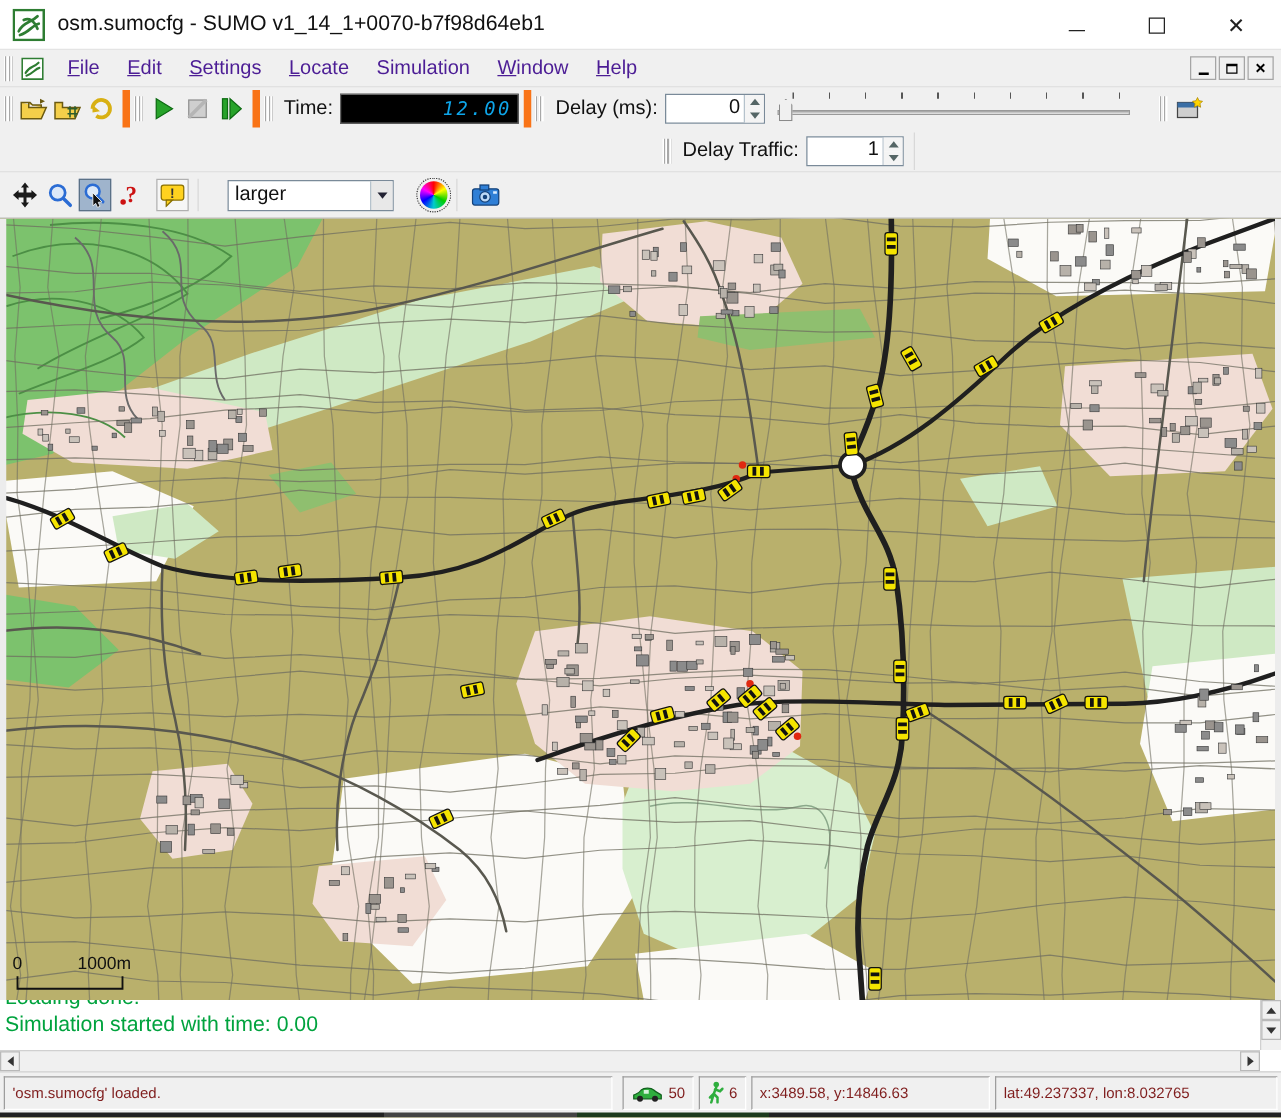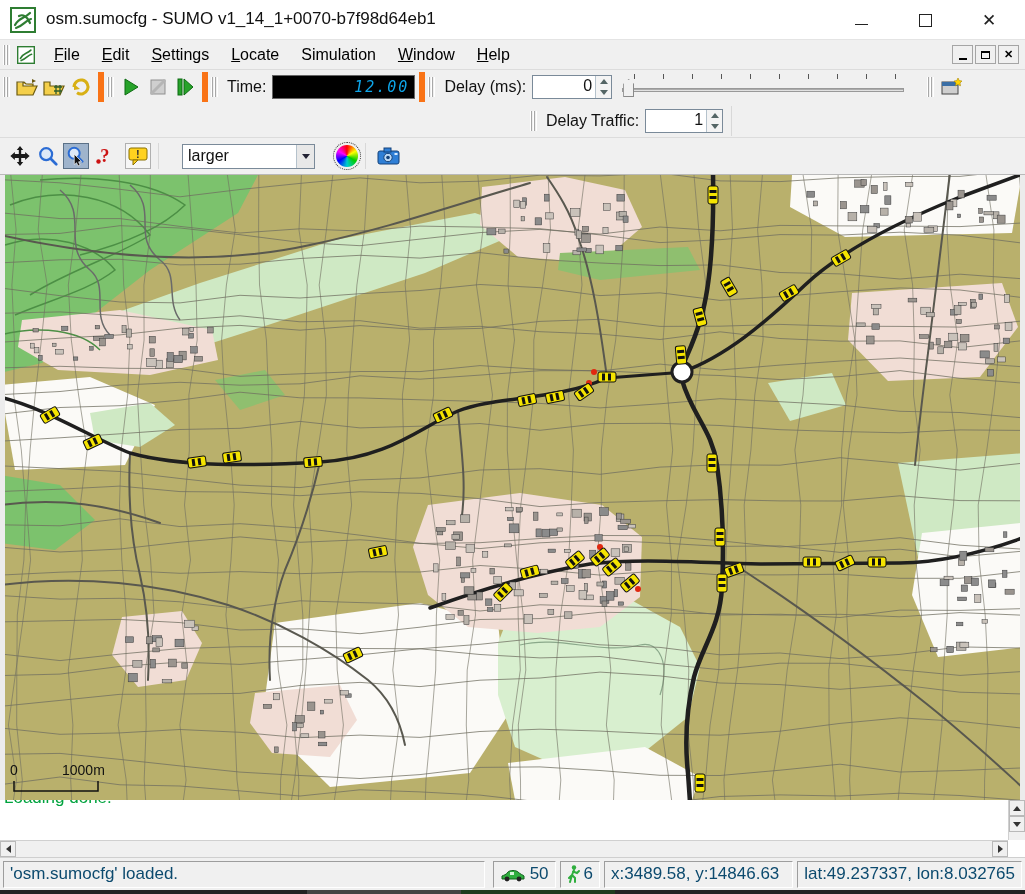--- a/index.html
+++ b/index.html
@@ -14,21 +14,21 @@
   .winbtn { top:0; width:46px; height:40px; display:flex; align-items:center; justify-content:center; color:#222; }
   .wb-min { left:838px; } .wb-max { left:902px; } .wb-close { left:966px; }
   .glyph-min { width:13px; border-top:1px solid #222; margin-top:8px; }
   .glyph-max { width:13px; height:13px; border:1px solid #222; }
   .glyph-close { font-size:17px; font-weight:300; }
 
   
   .menubar { left:0; top:41px; width:1025px; height:29px; background:#f0f0f0; border-bottom:1px solid #dcdcdc; display:flex; align-items:center; }
   .grip { width:7px; height:20px; margin:0 3px; background:repeating-linear-gradient(90deg,#ffffff 0 1px,#a8a8a8 1px 2px,#f0f0f0 2px 3px); }
   .menuicon { width:18px; height:18px; margin:0 8px 0 4px; }
-  .menu-item { font-size:16px; color:#000000; padding:3px 11px; white-space:nowrap; }
+  .menu-item { font-size:16px; color:#4c1d95; padding:3px 11px; white-space:nowrap; }
   .menu-item u { text-decoration:underline; }
   .mdi-btns { position:absolute; right:6px; top:4px; display:flex; gap:2px; }
   .mdi-btn { width:21px; height:19px; background:#f0f0f0; border:1px solid #a5a5a5; display:flex; align-items:center; justify-content:center; font-size:11px; color:#000; font-weight:bold; }
   .mdi-min-g { width:8px; border-top:2px solid #000; margin-top:9px; }
   .mdi-rest-g { width:9px; height:8px; border:1px solid #000; border-top:2px solid #000; position:relative; background:#f0f0f0; }
   .mdi-rest-g::before { content:""; position:absolute; left:2px; top:-4px; width:7px; height:6px; border:1px solid #000; border-top:2px solid #000; z-index:-1; }
 
   
   .toolrow1 { left:0; top:70px; width:1025px; height:34px; background:#f0f0f0; display:flex; align-items:center; }
   .tool-section { display:flex; align-items:center; height:30px; border-right:6px solid #f97316; padding-right:4px; }
@@ -69,21 +69,21 @@
   .sbtn { width:16px; height:16px; background:#f0f0f0; border:1px solid #b9b9b9; display:flex; align-items:center; justify-content:center; }
   .tri-l::after { content:""; border-top:4px solid transparent; border-bottom:4px solid transparent; border-right:5px solid #333; }
   .tri-r::after { content:""; border-top:4px solid transparent; border-bottom:4px solid transparent; border-left:5px solid #333; }
   .tri-u::after { content:""; border-left:4px solid transparent; border-right:4px solid transparent; border-bottom:5px solid #333; }
   .tri-d::after { content:""; border-left:4px solid transparent; border-right:4px solid transparent; border-top:5px solid #333; }
   .htrack { flex:1; }
   .hscroll .sbtn.right-end { margin-left:auto; }
 
   
   .statusbar { left:0; top:857px; width:1025px; height:33px; background:#f0f0f0; border-top:1px solid #cfcfcf; display:flex; align-items:center; padding:0 3px; gap:4px; }
-  .spanel { height:27px; background:#f0f0f0; border:1px solid; border-color:#9d9d9d #ffffff #ffffff #9d9d9d; display:flex; align-items:center; font-size:17px; color:#0c4a6e; padding:0 6px; white-space:nowrap; }
+  .spanel { height:27px; background:#f0f0f0; border:1px solid; border-color:#9d9d9d #ffffff #ffffff #9d9d9d; display:flex; align-items:center; font-size:12px; color:#7f1d1d; padding:0 6px; white-space:nowrap; }
   .spanel.msg { width:500px; }
   .spacer { flex:1; }
   .bottomstrip { left:0; top:890px; width:1025px; height:4px; background:linear-gradient(90deg,#222 0 30%,#444 30% 45%,#1d3b1d 45% 60%,#222 60% 100%); }
 </style>
 </head>
 <body>
 
 <div class="abs titlebar">
   <svg class="abs appicon" viewBox="0 0 26 26">
     <rect x="1" y="1" width="24" height="24" fill="#fff" stroke="#2e7d32" stroke-width="2"></rect>
@@ -789,20 +789,21 @@
         <rect x="1" y="-3.5" width="3" height="7" fill="#111"></rect>
       </g>
       <rect x="0" y="0" width="5" height="625" fill="#ececec"></rect>
       <rect x="1020" y="0" width="5" height="625" fill="#ececec"></rect>
     </svg>
 </div>
 
 <div class="abs msglog">
   <div class="msg-lines">
     <div class="msg-line">Loading done.</div>
+    <div class="msg-line">Simulation started with time: 0.00</div>
   </div>
   <div class="vscroll">
     <div class="sbtn tri-u"></div>
     <div class="sbtn tri-d"></div>
   </div>
   <div class="hscroll">
     <div class="sbtn tri-l"></div>
     <div class="htrack"></div>
     <div class="sbtn tri-r right-end"></div>
   </div>

